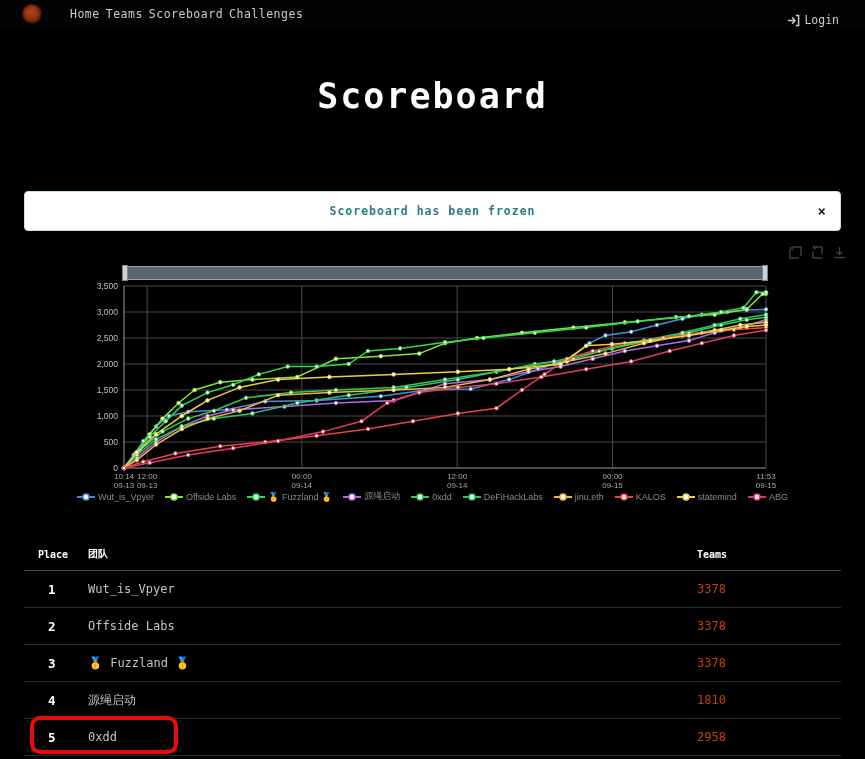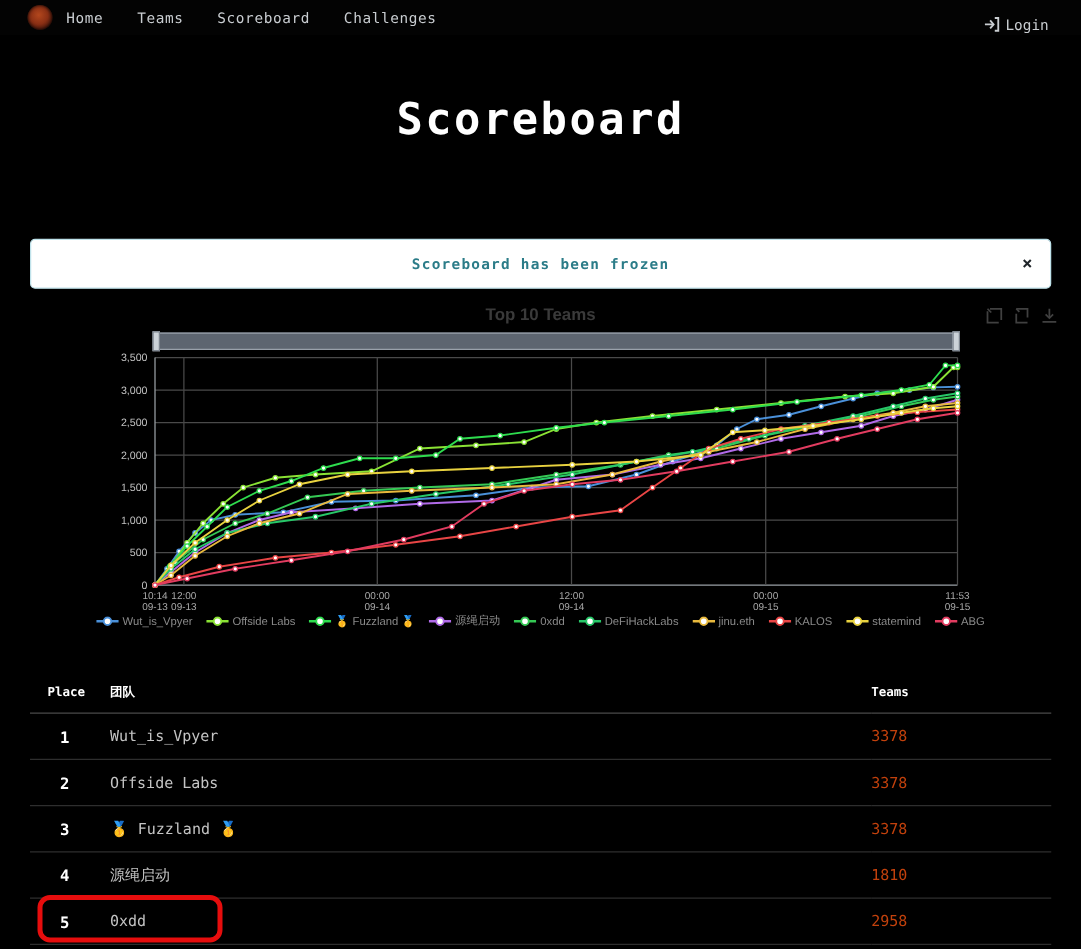--- a/index.html
+++ b/index.html
@@ -4,24 +4,24 @@
 <style>
   html,body{margin:0;padding:0;background:#000;}
   .page{position:relative;width:865px;height:759px;background:#000;overflow:hidden;
         font-family:"DejaVu Sans Mono",monospace;}
   
   .navbar{position:absolute;top:0;left:0;width:100%;height:28px;display:flex;
           align-items:center;background:#030303;}
   .logo{width:20px;height:20px;border-radius:50%;margin-left:22px;
         background:radial-gradient(circle at 45% 40%, #b3471d 0%, #8a2f14 45%, #3a120a 80%, #1a0805 100%);
         box-shadow:inset 0 0 3px #000;}
-  .nav-links{display:flex;gap:27px;margin-left:11px;}
+  .nav-links{display:flex;gap:6px;margin-left:28px;}
   .nav-link{color:#c9cdd1;font-size:11.5px;text-decoration:none;letter-spacing:.5px;cursor:pointer;}
   .nav-spacer{flex:1;}
-  .login{display:flex;gap:4px;margin-right:26px;color:#c9cdd1;
+  .login{display:flex;align-items:center;gap:4px;margin-right:26px;color:#c9cdd1;
          font-size:11.5px;cursor:pointer;text-decoration:none;margin-top:12px;}
   .login svg{display:block;}
   
   .page-title{position:absolute;top:76px;left:0;width:100%;text-align:center;color:#fff;
               font-size:35px;font-weight:bold;letter-spacing:2px;margin:0;}
   
   .alert{position:absolute;top:191px;left:24px;width:817px;height:40px;background:#ffffff;
          border:1px solid #bfe2ea;border-radius:4px;box-sizing:border-box;
          display:flex;align-items:center;justify-content:center;}
   .alert-msg{color:#2b7c88;font-size:11.5px;font-weight:bold;letter-spacing:1px;}
@@ -87,21 +87,20 @@
   </nav>
 
   <h1 class="page-title">Scoreboard</h1>
 
   <div class="alert">
     <span class="alert-msg">Scoreboard has been frozen</span>
     <button class="alert-close">×</button>
   </div>
 
   <section class="chart">
-    <div class="chart-title">Top 10 Teams</div>
 
     <div class="toolbox">
       <span class="tool-icon">
         <svg viewBox="0 0 15 15" fill="none" stroke="#404040" stroke-width="1.4">
           <path d="M4 2 h9 v9"></path>
             <path d="M11 13 h-9 v-9"></path>
             <path d="M2 2 l3 3"></path>
         </svg>
       </span>
       <span class="tool-icon">

